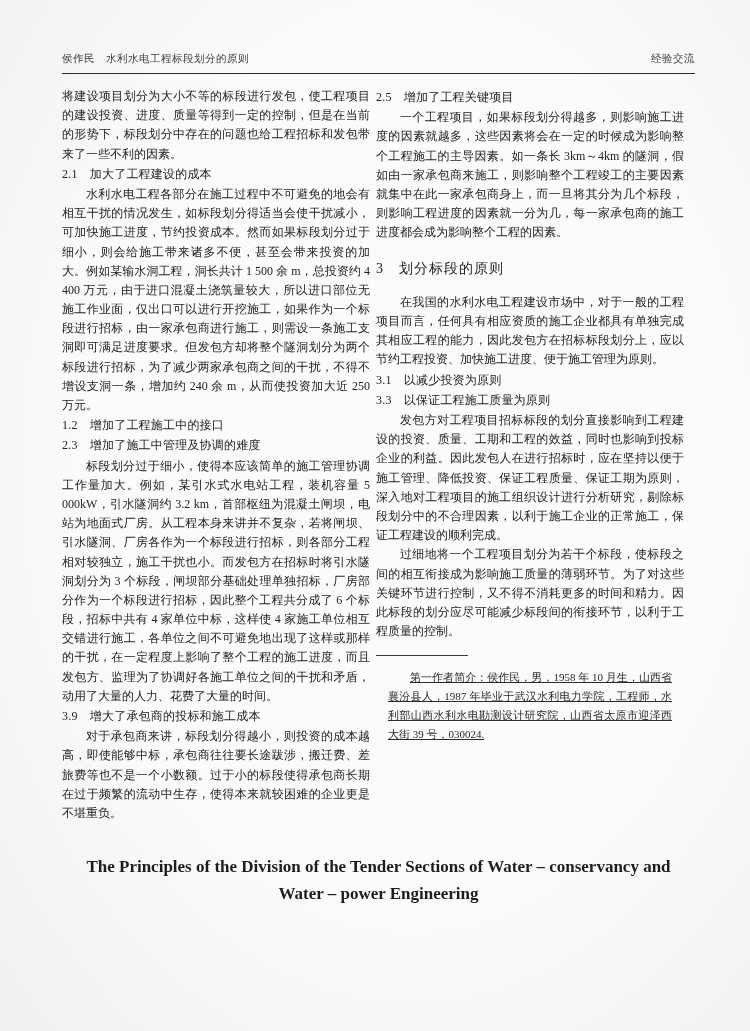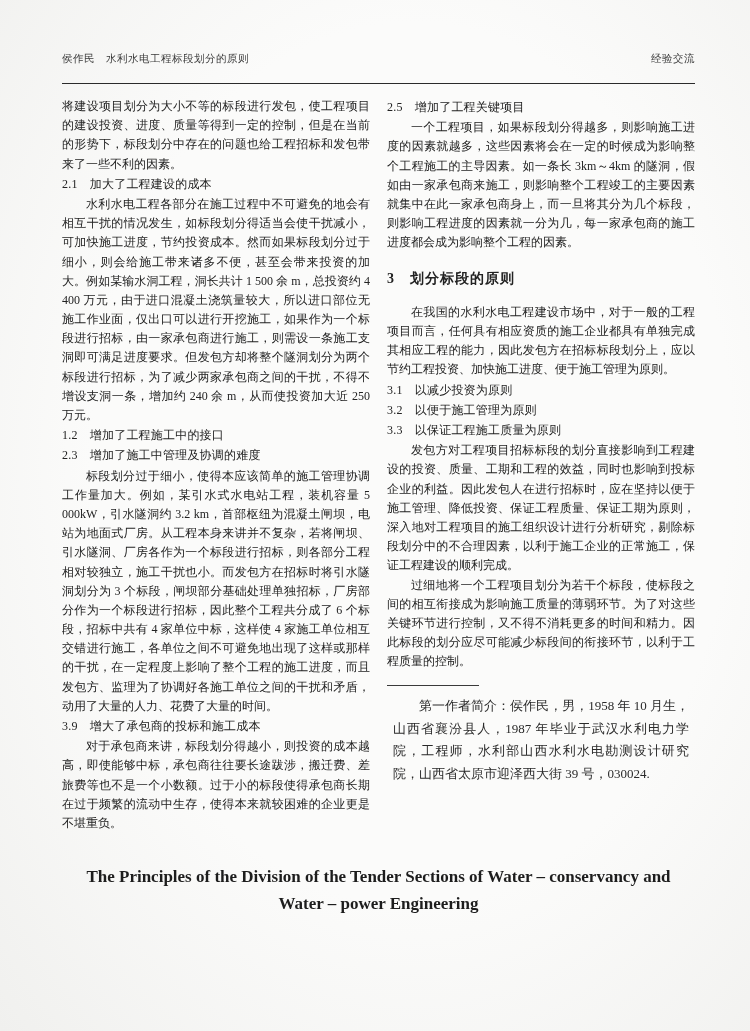--- a/index.html
+++ b/index.html
@@ -10,33 +10,33 @@
     background:radial-gradient(ellipse at 55% 45%, #fbfbfa 55%, #f0f0ee 100%);
     box-sizing:border-box;
     padding:52px 55px 0 62px;
     overflow:hidden;
     font-family:"Liberation Serif","DejaVu Serif",serif;
     color:#222;
   }
   .running-head{
     display:flex;justify-content:space-between;align-items:flex-end;
     font-size:10.5px;color:#3a3a3a;letter-spacing:.5px;
-    padding-bottom:17px;border-bottom:1.6px solid #2b2b2b;
+    padding-bottom:7px;border-bottom:1.6px solid #2b2b2b;
   }
-  .columns{display:flex;gap:17px;margin-top:13px;}
+  .columns{display:flex;gap:6px;margin-top:13px;}
   .col{width:308px;font-size:12px;line-height:1.6;text-align:justify;}
   .para{margin:0;text-indent:2em;}
   .para.noindent{text-indent:0;}
   .subhead{margin:1px 0;text-indent:0;letter-spacing:.2px;}
   .sechead{
-    font-size:14px;font-weight:bold;text-indent:0;
+    font-size:14px;font-weight:normal;text-indent:0;
     margin:15px 0 13px 0;letter-spacing:1px;
   }
   .bio-rule{border:none;border-top:1.2px solid #3a3a3a;width:92px;margin:14px 0 9px 0;}
-  .bio{font-size:13px;line-height:1.72;text-indent:2em;margin:6px;text-align:justify;color:#2a2a2a;}
+  .bio{font-size:11px;line-height:1.72;text-indent:2em;margin:12px;text-align:justify;color:#2a2a2a;text-decoration:underline;}
   .en-title{
     margin-top:30px;text-align:center;font-weight:bold;
     font-size:17px;line-height:1.6;color:#1d1d1d;padding:0 18px;
   }
 </style>
 </head>
 <body>
 
 <div class="page">
 
@@ -57,21 +57,20 @@
       <p class="subhead">3.9　增大了承包商的投标和施工成本</p>
       <p class="para">对于承包商来讲，标段划分得越小，则投资的成本越高，即使能够中标，承包商往往要长途跋涉，搬迁费、差旅费等也不是一个小数额。过于小的标段使得承包商长期在过于频繁的流动中生存，使得本来就较困难的企业更是不堪重负。</p>
     </div>
 
     <div class="col">
       <p class="subhead">2.5　增加了工程关键项目</p>
       <p class="para">一个工程项目，如果标段划分得越多，则影响施工进度的因素就越多，这些因素将会在一定的时候成为影响整个工程施工的主导因素。如一条长 3km～4km 的隧洞，假如由一家承包商来施工，则影响整个工程竣工的主要因素就集中在此一家承包商身上，而一旦将其分为几个标段，则影响工程进度的因素就一分为几，每一家承包商的施工进度都会成为影响整个工程的因素。</p>
       <p class="sechead">3　划分标段的原则</p>
       <p class="para">在我国的水利水电工程建设市场中，对于一般的工程项目而言，任何具有相应资质的施工企业都具有单独完成其相应工程的能力，因此发包方在招标标段划分上，应以节约工程投资、加快施工进度、便于施工管理为原则。</p>
       <p class="subhead">3.1　以减少投资为原则</p>
-      <p class="subhead">3.2　以便于施工管理为原则</p>
       <p class="subhead">3.3　以保证工程施工质量为原则</p>
       <p class="para">发包方对工程项目招标标段的划分直接影响到工程建设的投资、质量、工期和工程的效益，同时也影响到投标企业的利益。因此发包人在进行招标时，应在坚持以便于施工管理、降低投资、保证工程质量、保证工期为原则，深入地对工程项目的施工组织设计进行分析研究，剔除标段划分中的不合理因素，以利于施工企业的正常施工，保证工程建设的顺利完成。</p>
       <p class="para">过细地将一个工程项目划分为若干个标段，使标段之间的相互衔接成为影响施工质量的薄弱环节。为了对这些关键环节进行控制，又不得不消耗更多的时间和精力。因此标段的划分应尽可能减少标段间的衔接环节，以利于工程质量的控制。</p>
       <hr class="bio-rule">
       <p class="bio">第一作者简介：侯作民，男，1958 年 10 月生，山西省襄汾县人，1987 年毕业于武汉水利电力学院，工程师，水利部山西水利水电勘测设计研究院，山西省太原市迎泽西大街 39 号，030024.</p>
     </div>
 
   </div>
 
   <div class="en-title">The Principles of the Division of the Tender Sections of Water – conservancy and Water – power Engineering</div>

